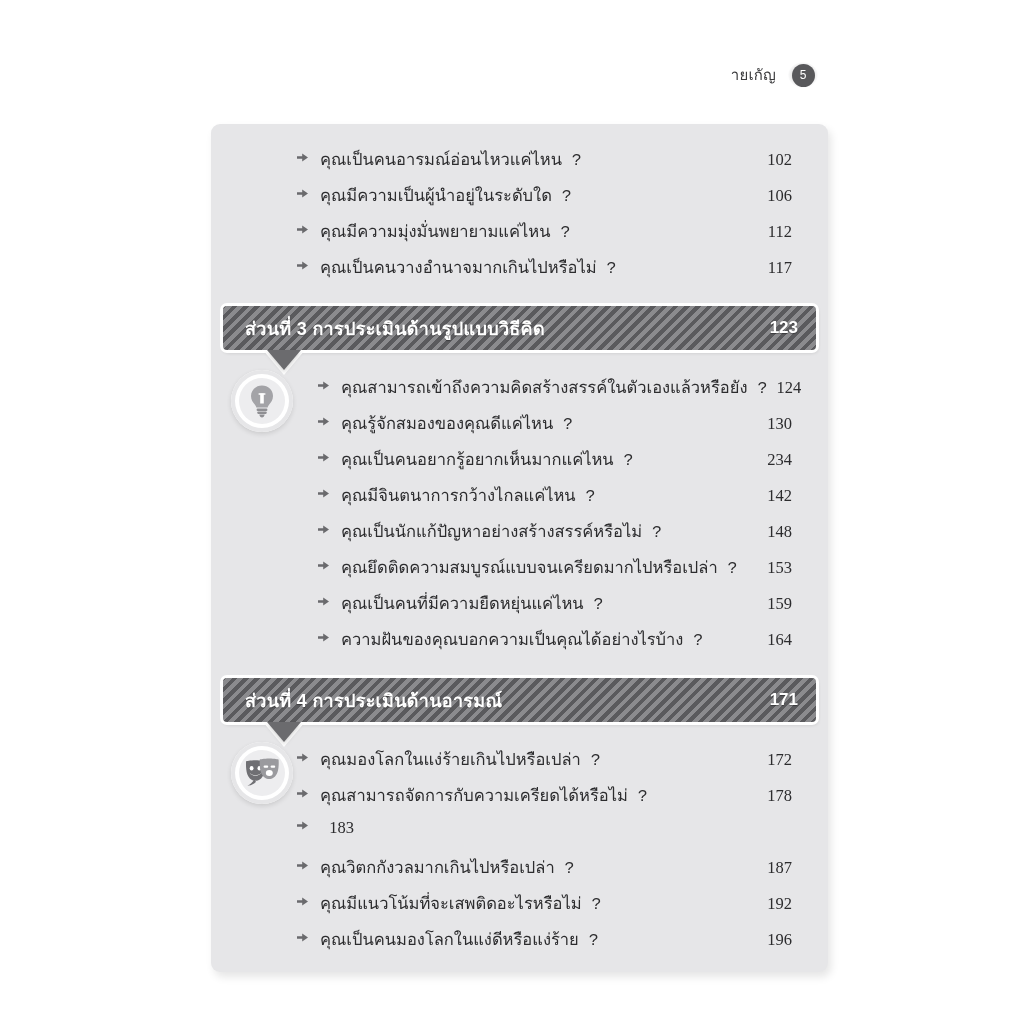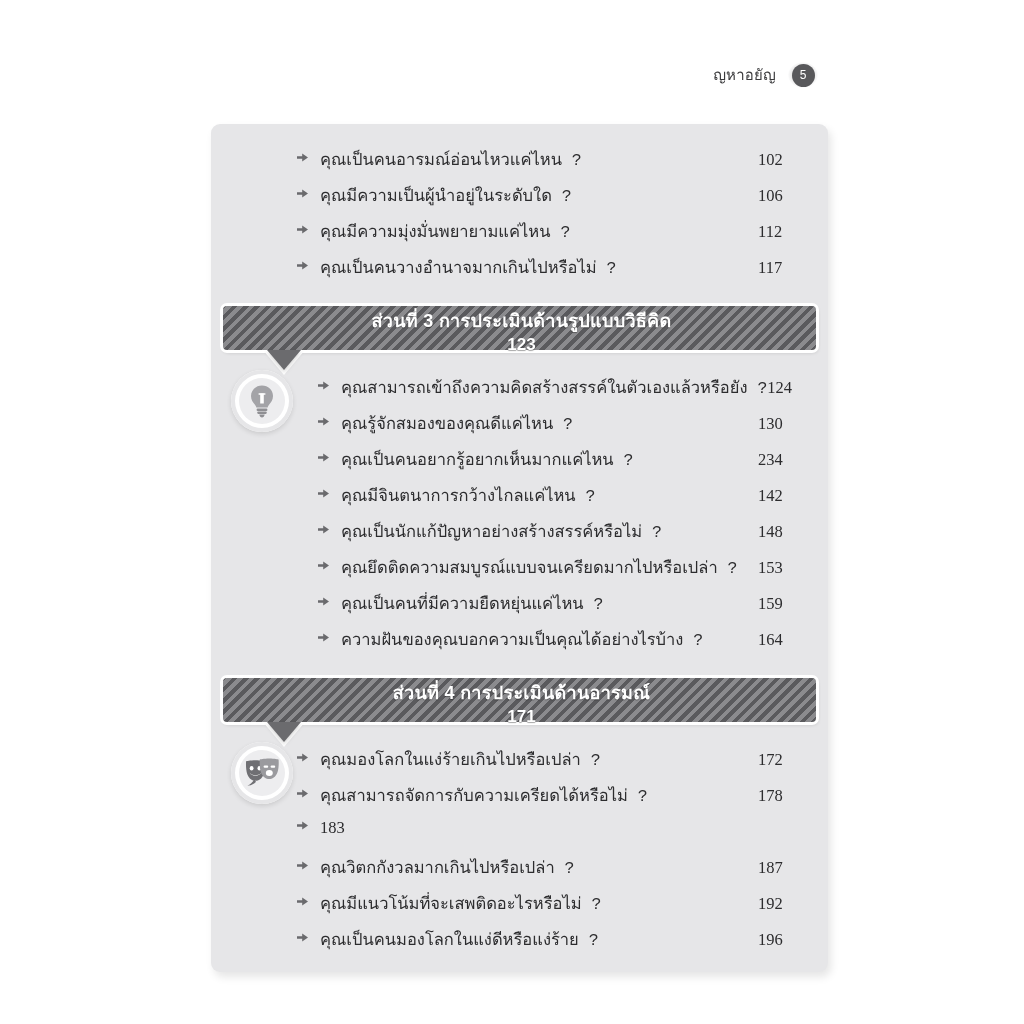--- a/index.html
+++ b/index.html
@@ -100,20 +100,21 @@
   .entry-label {
     flex: 1 1 auto;
     font-family: Liberation Mono, monospace;
     font-size: 16.5px;
     color: #2c2c2e;
     white-space: nowrap;
   }
   .entry-page {
     flex: 0 0 auto;
     min-width: 34px;
+    text-align: right;
     font-family: "Liberation Serif", serif;
     font-size: 16.5px;
     color: #2c2c2e;
   }
 
   
   .section-block {
     position: relative;
     margin: 0;
   }
@@ -125,21 +126,20 @@
     background-color: #6d6d70;
     background-image: repeating-linear-gradient(
         -45deg,
         #5a5a5d 0px, #5a5a5d 4px,
         #8b8b8e 4px, #8b8b8e 8px);
     box-shadow: 0 0 0 3px #ffffff, 1px 2px 4px rgba(0,0,0,.22);
     display: flex;
     align-items: center;
     padding: 0 18px 0 22px;
     box-sizing: border-box;
-    flex-direction: column;
   }
   .banner-title {
     flex: 1 1 auto;
     color: #ffffff;
     font-family: "Liberation Sans", sans-serif;
     font-size: 18px;
     font-weight: bold;
     letter-spacing: .3px;
     text-shadow: 0 1px 1px rgba(0,0,0,.35);
   }
@@ -197,21 +197,21 @@
   .section-icon svg { display: block; }
 
   .spacer-sm { height: 16px; }
   .spacer-top { height: 22px; }
   .spacer-after-banner { height: 24px; }
 </style>
 </head>
 <body>
 
 <div class="page-header">
-  <span class="header-title">ญหาอยัญ</span>
+  <span class="header-title">ายเกัญ</span>
   <span class="page-badge-wrap">
     <span class="page-badge-halo"></span>
     <span class="page-badge">5</span>
   </span>
 </div>
 
 <div class="toc-panel">
   <div class="toc-inner" id="toc-root">
       <div class="spacer-top"></div>
       <div class="entry-group">

